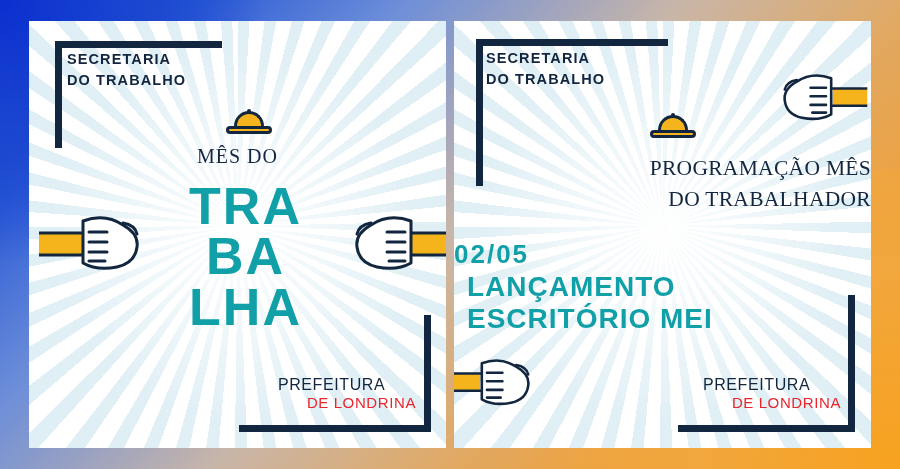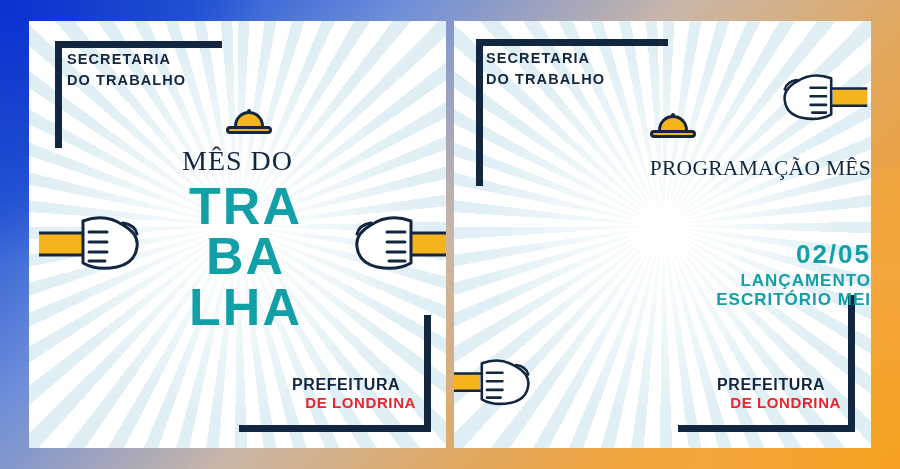--- a/index.html
+++ b/index.html
@@ -84,25 +84,25 @@
   .hdr {
     position: absolute;
     color: #13263f;
     font-weight: 700;
     font-size: 14.5px;
     letter-spacing: 1.1px;
     line-height: 1.45;
   }
   .ftr {
     position: absolute;
-    font-weight: 700;
+    font-weight: 400;
     font-size: 16px;
     letter-spacing: 0.6px;
     line-height: 1.2;
-    text-align: center;
+    text-align: left;
   }
   .ftr .l1 { color: #13263f; }
   .ftr .l2 { color: #e8262e; font-size: 15px; margin-left: 29px; }
 
   
   .helmet {
     position: absolute;
     width: 46px;
     height: 28px;
   }
@@ -130,21 +130,21 @@
     left: 21px; top: 0px;
     width: 4px; height: 5px;
     background: #13263f;
     border-radius: 2px;
   }
 
   .mesdo {
     position: absolute;
     color: #13263f;
     font-family: "Liberation Serif", serif;
-    font-size: 28px;
+    font-size: 20px;
     letter-spacing: 1px;
     font-weight: 400;
   }
   .trabalhador {
     position: absolute;
     color: #12a0a8;
     font-weight: 700;
     font-size: 52px;
     line-height: 0.97;
     letter-spacing: 2px;
@@ -165,30 +165,31 @@
     line-height: 1.45;
     text-align: right;
     letter-spacing: 0.3px;
   }
   .date {
     position: absolute;
     color: #12a0a8;
     font-weight: 700;
     font-size: 26px;
     letter-spacing: 2px;
-    text-align: right;
+    text-align: left;
   }
   .evt {
     position: absolute;
     color: #12a0a8;
     font-weight: 700;
-    font-size: 17px;
+    font-size: 28px;
     line-height: 1.14;
     letter-spacing: 1px;
-    text-align: right;
+    text-align: left;
+    padding-left: 13px;
   }
   .loc {
     position: absolute;
     color: #12a0a8;
     font-weight: 700;
     font-size: 16.5px;
     line-height: 1.25;
     letter-spacing: 1.1px;
     text-align: center;
   }
@@ -271,20 +272,21 @@
       </div>
 
       <div class="helmet" style="left:196px; top:92px;">
         <div class="crest"></div>
         <div class="dome"></div>
         <div class="brim"></div>
       </div>
 
       <div class="prog" style="left:0; right:0; top:132px;">
         <div>PROGRAMAÇÃO MÊS</div>
+        <div>DO TRABALHADOR</div>
       </div>
 
       <div class="date" style="left:0; right:0; top:218px;">02/05</div>
 
       <div class="evt" style="left:0; right:0; top:250px;">
         <div>LANÇAMENTO</div>
         <div>ESCRITÓRIO MEI</div>
       </div>
 
       <div class="loc" style="left:0; right:0; top:312px;">

